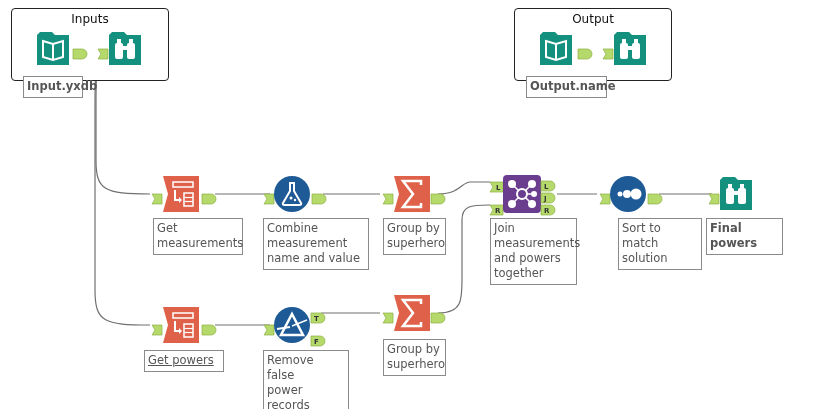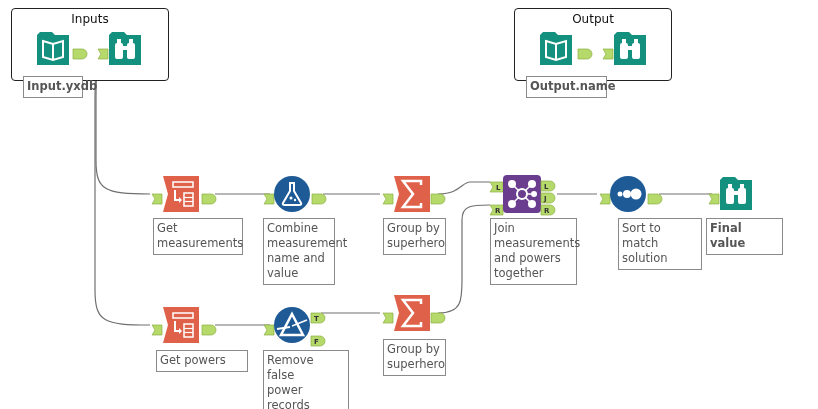--- a/index.html
+++ b/index.html
@@ -137,21 +137,21 @@
       <path d="M15 7 L21 7 M16 7 L16 15 L9 27 Q8 29 11 29 L25 29 Q28 29 27 27 L20 15 L20 7" fill="none" stroke="#fff" stroke-width="2"></path>
       <circle cx="17" cy="22" r="1.5" fill="#fff"></circle>
       <circle cx="21" cy="24" r="1.2" fill="#fff"></circle>
     </svg>
   </div>
   <div class="anchor" style="left:312px;top:189px;">
     <svg width="14" height="10">
         <path d="M0 0 L9 0 A5 5 0 0 1 9 10 L0 10 Z" fill="#b5d96b" stroke="#8cb044" stroke-width="0.7"></path>
       </svg>
   </div>
-  <div class="label" style="left:263px;top:218px;width:72px;">Combine
+  <div class="label" style="left:263px;top:218px;width:106px;">Combine
 measurement
 name and value</div>
 
   <div class="anchor" style="left:383px;top:189px;">
     <svg width="10" height="10">
         <path d="M0 0 L10 0 L10 10 L0 10 L3 5 Z" fill="#b5d96b" stroke="#8cb044" stroke-width="0.7"></path>
       </svg>
   </div>
   <div class="tool" style="left:394px;top:176px;">
     <svg width="36" height="36">
@@ -247,21 +247,21 @@
   <div class="tool" style="left:718px;top:176px;">
     <svg width="36" height="36">
       <path d="M2 4 L2 34 L34 34 L34 4 L20 4 L17 1 L5 1 Z" fill="#14907e"></path>
       <rect x="8" y="12" width="8" height="16" rx="2" fill="#fff"></rect>
       <rect x="20" y="12" width="8" height="16" rx="2" fill="#fff"></rect>
       <rect x="10" y="8" width="4" height="5" fill="#fff"></rect>
       <rect x="22" y="8" width="4" height="5" fill="#fff"></rect>
       <rect x="15" y="15" width="6" height="4" fill="#fff"></rect>
     </svg>
   </div>
-  <div class="label bold" style="left:706px;top:218px;width:77px;">Final value</div>
+  <div class="label bold" style="left:706px;top:218px;width:77px;">Final powers</div>
 
   <div class="anchor" style="left:152px;top:320px;">
     <svg width="10" height="10">
         <path d="M0 0 L10 0 L10 10 L0 10 L3 5 Z" fill="#b5d96b" stroke="#8cb044" stroke-width="0.7"></path>
       </svg>
   </div>
   <div class="tool" style="left:163px;top:307px;">
     <svg width="36" height="36">
       <path d="M0 0 L36 0 L36 36 L0 36 L5 18 Z" fill="#e0614a"></path>
       <rect x="10" y="6" width="20" height="5" fill="none" stroke="#fff" stroke-width="1.5"></rect>
@@ -270,21 +270,21 @@
       <rect x="21" y="17" width="9" height="13" fill="none" stroke="#fff" stroke-width="1.5"></rect>
       <line x1="21" y1="21.5" x2="30" y2="21.5" stroke="#fff" stroke-width="1.2"></line>
       <line x1="21" y1="25.5" x2="30" y2="25.5" stroke="#fff" stroke-width="1.2"></line>
     </svg>
   </div>
   <div class="anchor" style="left:202px;top:320px;">
     <svg width="14" height="10">
         <path d="M0 0 L9 0 A5 5 0 0 1 9 10 L0 10 Z" fill="#b5d96b" stroke="#8cb044" stroke-width="0.7"></path>
       </svg>
   </div>
-  <div class="label" style="left:156px;top:350px;width:92px;">Get powers</div>
+  <div class="label" style="left:144px;top:350px;width:80px;text-decoration:underline;">Get powers</div>
 
   <div class="anchor" style="left:264px;top:320px;">
     <svg width="10" height="10">
         <path d="M0 0 L10 0 L10 10 L0 10 L3 5 Z" fill="#b5d96b" stroke="#8cb044" stroke-width="0.7"></path>
       </svg>
   </div>
   <div class="tool" style="left:274px;top:307px;">
     <svg width="36" height="36">
       <circle cx="18" cy="18" r="18" fill="#1e5a96"></circle>
       <path d="M18 7 L29 28 L7 28 Z" fill="none" stroke="#fff" stroke-width="2.5"></path>

